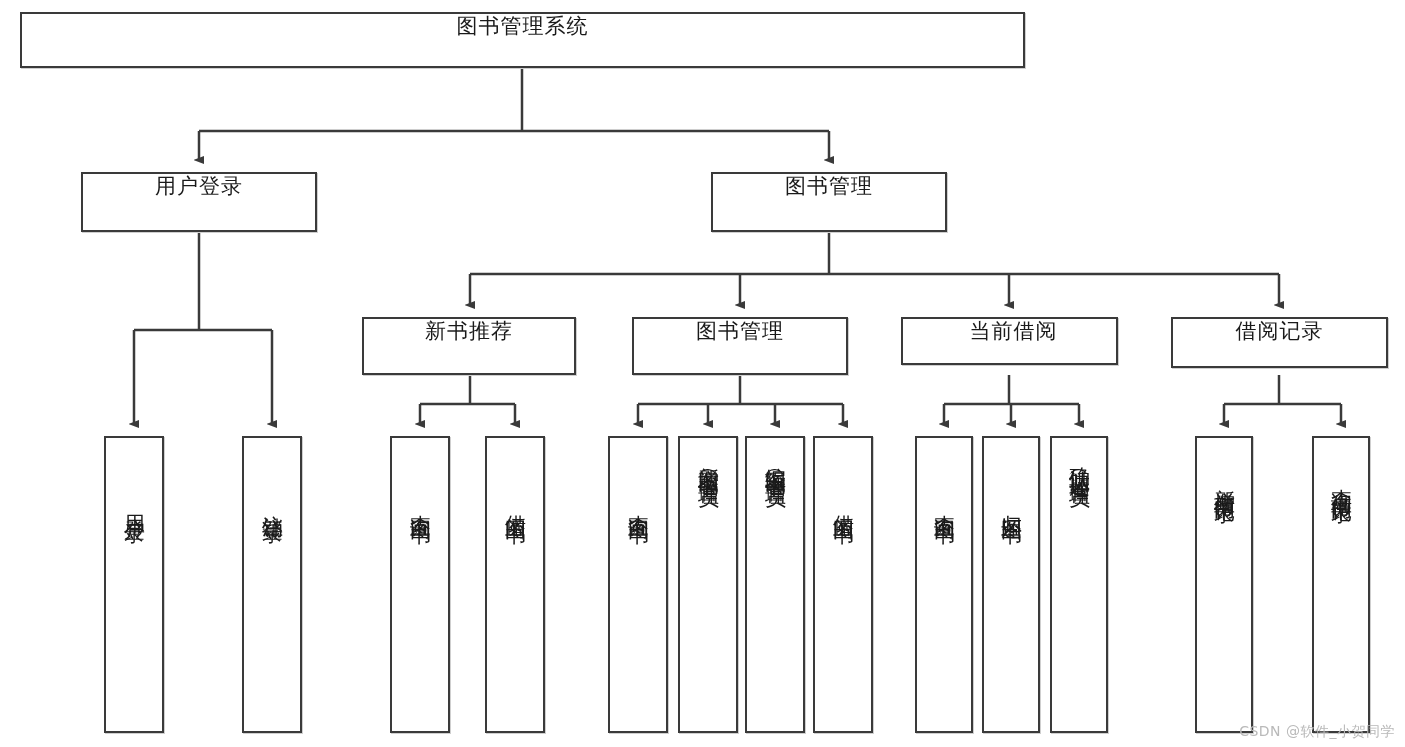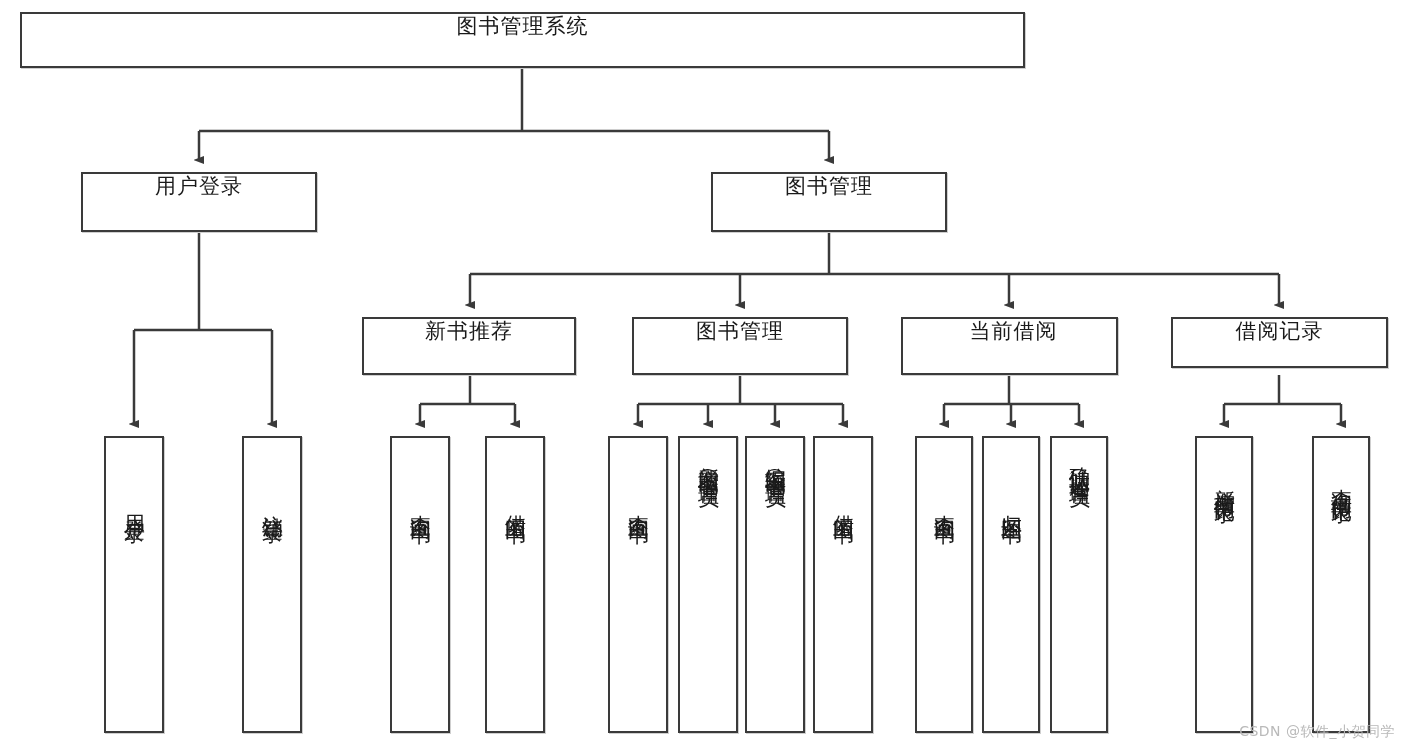--- a/index.html
+++ b/index.html
@@ -143,21 +143,21 @@
   <div class="node node-h" style="left:711px; top:172px; width:236px; height:60px;">
     <span class="label">图书管理</span>
   </div>
 
   <div class="node node-h" style="left:362px; top:317px; width:214px; height:58px;">
     <span class="label">新书推荐</span>
   </div>
   <div class="node node-h" style="left:632px; top:317px; width:216px; height:58px;">
     <span class="label">图书管理</span>
   </div>
-  <div class="node node-h" style="left:901px; top:317px; width:217px; height:58px;padding-left:8px;">
+  <div class="node node-h" style="left:901px; top:317px; width:217px; height:48px;padding-left:8px;">
     <span class="label">当前借阅</span>
   </div>
   <div class="node node-h" style="left:1171px; top:317px; width:217px; height:51px;">
     <span class="label">借阅记录</span>
   </div>
 
   <div class="node node-v mid" style="left:104px; top:436px; width:60px; height:297px;">
     <span class="label">用户登录</span>
   </div>
   <div class="node node-v mid" style="left:242px; top:436px; width:60px; height:297px;">

